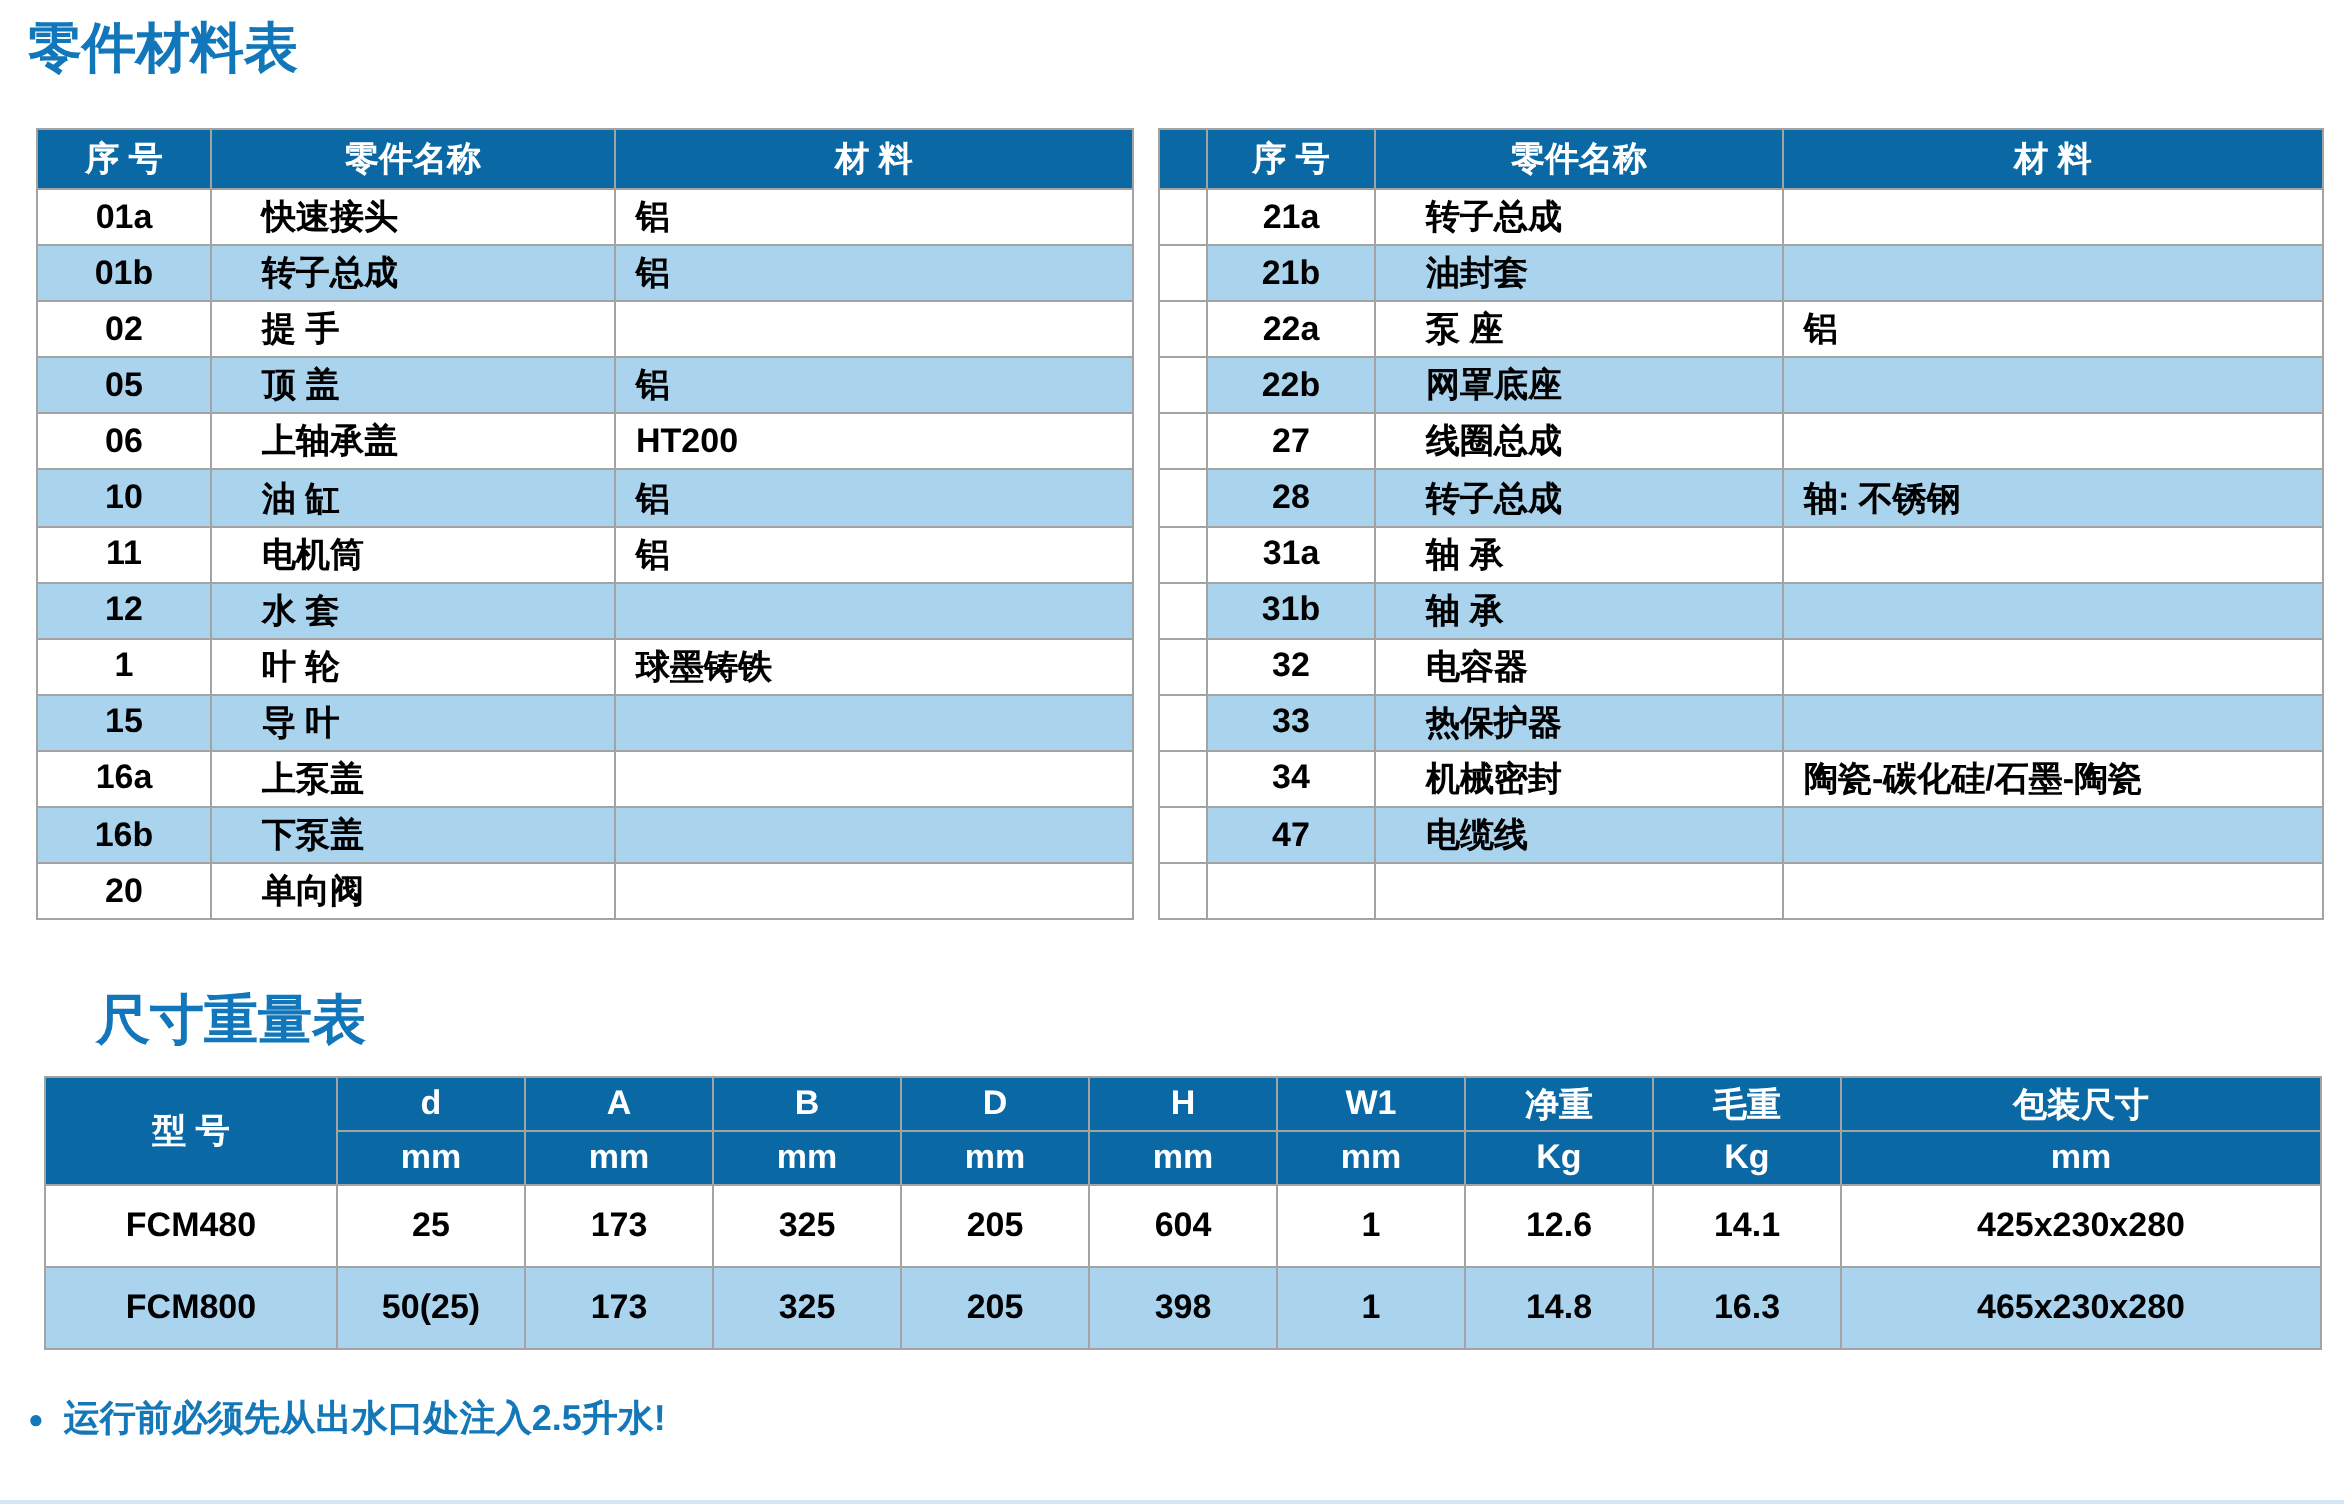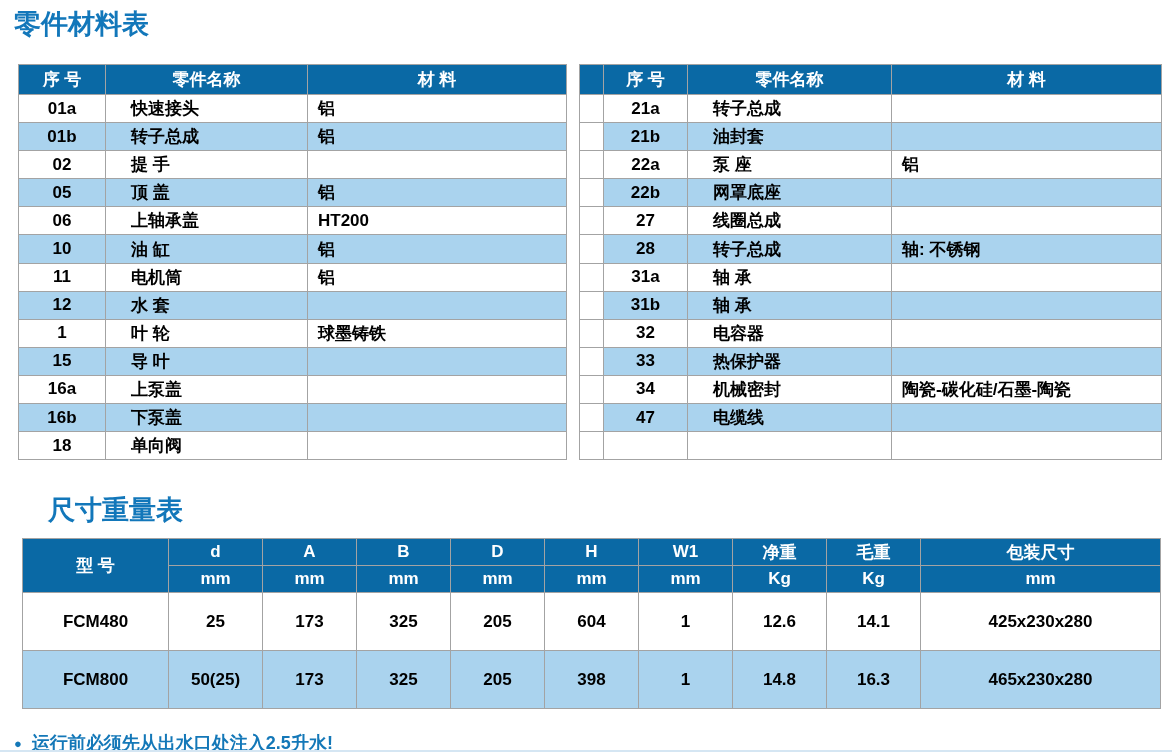--- a/index.html
+++ b/index.html
@@ -53,21 +53,21 @@
   .parts-table .c-no{text-align:center;}
   .parts-table .c-name{text-align:left;padding-left:25px;}
   .parts-table .c-material{text-align:left;padding-left:10px;}
   .parts-table tr td.spacer-cell{background:#ffffff;}
   #parts-table-left{width:548px;}
   #parts-table-right{width:582px;}
 
   
   #size-table{margin:10px 0 0 22px;width:1138px;border-radius:21px;}
   #size-table thead th{height:27px;}
-  #size-table tbody td{height:58px;text-align:center;}
+  #size-table tbody td{height:41px;text-align:center;}
 
   .note{
     margin:22px 0 0 14px;
     color:var(--note-blue);
     font-size:18px;font-weight:bold;
     display:flex;align-items:center;
   }
   .note .bullet{font-size:13px;margin-right:10px;}
 </style>
 </head>
@@ -144,21 +144,21 @@
           <td class="c-no">16a</td>
           <td class="c-name">上泵盖</td>
           <td class="c-material"></td>
         </tr>
         <tr class="blue">
           <td class="c-no">16b</td>
           <td class="c-name">下泵盖</td>
           <td class="c-material"></td>
         </tr>
         <tr class="white">
-          <td class="c-no">18</td>
+          <td class="c-no">20</td>
           <td class="c-name">单向阀</td>
           <td class="c-material"></td>
         </tr>
       </tbody>
   </table>
 
   <table id="parts-table-right" class="parts-table">
     <colgroup>
         <col style="width:24px">
         <col style="width:84px">

